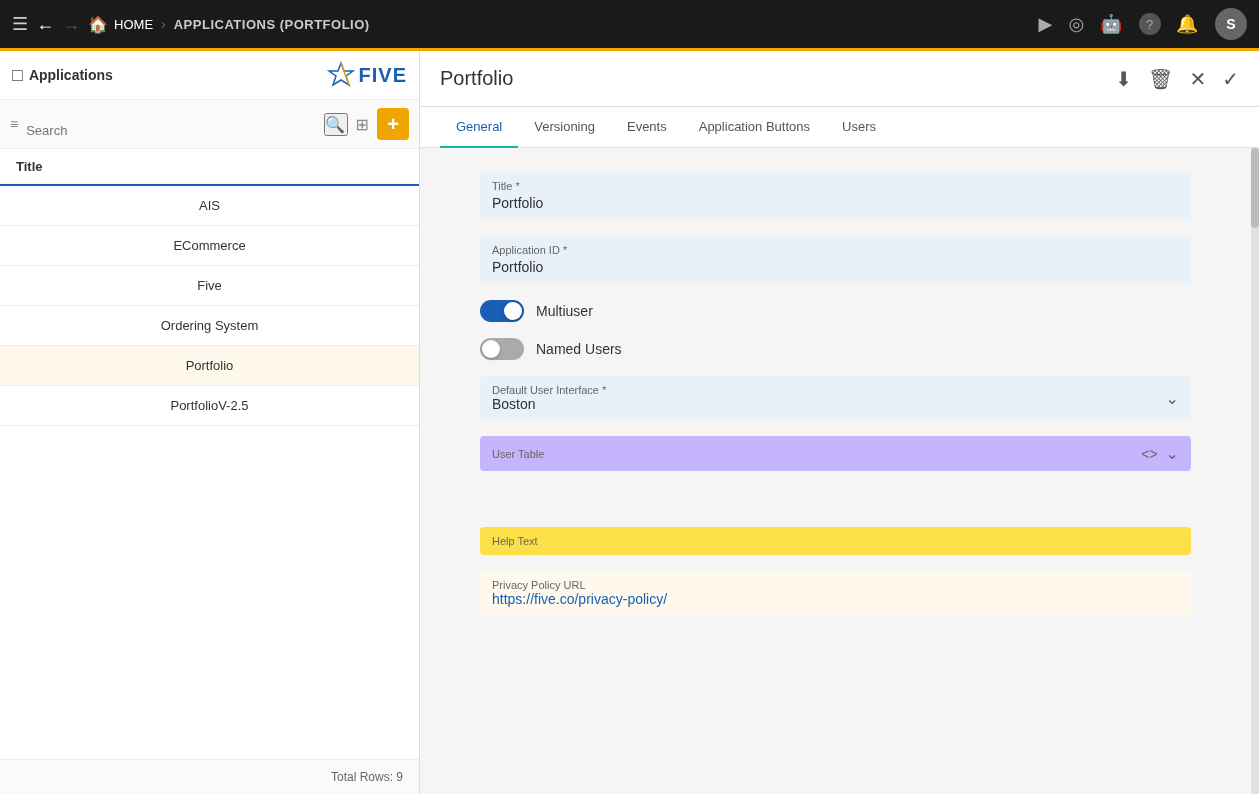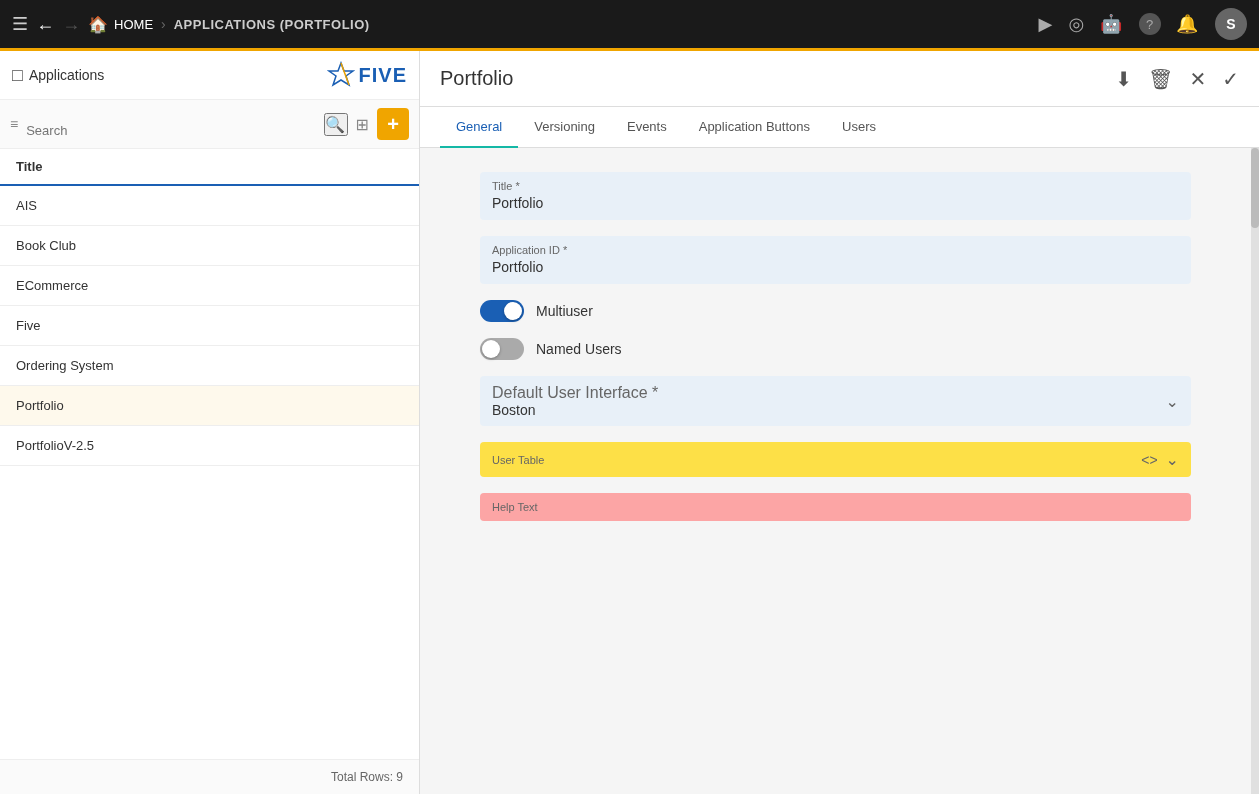--- a/index.html
+++ b/index.html
@@ -77,21 +77,21 @@
       background: #fff;
     }
     .sidebar-title-row {
       display: flex;
       align-items: center;
       gap: 6px;
       color: #333;
       font-size: 14px;
       font-weight: 500;
     }
-    .sidebar-app-label { font-size: 14px; color: #333; font-weight: 400; }
+    .sidebar-app-label { font-size: 14px; color: #333; font-weight: 700; }
     .five-logo {
       margin-left: auto;
       display: flex;
       align-items: center;
       gap: 4px;
     }
     .five-logo-text { font-size: 18px; font-weight: bold; color: #1a5fb4; }
 
     
     .search-bar {
@@ -132,21 +132,21 @@
     
     .table-header {
       padding: 10px 16px;
       font-size: 13px;
       font-weight: 700;
       color: #333;
       border-bottom: 2px solid #1a5fb4;
     }
 
     
-    .list-items { flex: 1; overflow-y: auto; }
+    .list-items { flex: 1; overflow-y: auto; text-align: center; }
     .list-item {
       padding: 12px 16px;
       font-size: 13px;
       color: #333;
       border-bottom: 1px solid #eee;
       cursor: pointer;
     }
     .list-item.active { background: #fef9ec; }
 
     
@@ -286,42 +286,43 @@
     
     .select-wrapper {
       background: #e8f0f8;
       border-radius: 4px;
       padding: 8px 12px;
       display: flex;
       align-items: center;
       margin-bottom: 16px;
     }
     .select-content { flex: 1; }
-    .select-label { font-size: 16px; color: #666; }
+    .select-label { font-size: 11px; color: #666; }
     .select-value { font-size: 14px; color: #333; }
     .select-chevron { color: #666; font-size: 16px; cursor: pointer; }
 
     
     .user-table-wrapper {
-      background: #fde047;
+      background: #c4b5fd;
       border-radius: 4px;
       padding: 8px 12px;
       display: flex;
       align-items: center;
       margin-bottom: 16px;
     }
     .user-table-label { font-size: 11px; color: #666; flex: 1; }
     .user-table-icons { display: flex; gap: 8px; color: #666; font-size: 16px; }
 
     
     .help-text-wrapper {
-      background: #fca5a5;
+      background: #fde047;
       border-radius: 4px;
       padding: 8px 12px;
       margin-bottom: 16px;
+      margin-top: 40px;
     }
     .help-text-label { font-size: 11px; color: #666; }
     .help-text-value { font-size: 14px; color: #666; font-style: italic; }
 
     
     .help-url-wrapper {
       background: #e8f0f8;
       border-radius: 4px;
       padding: 8px 12px;
       margin-bottom: 16px;
@@ -435,23 +436,20 @@
 
     <div class="table-header">
       <span>Title</span>
     </div>
 
     <div class="list-items">
       <div class="list-item">
         <span>AIS</span>
       </div>
       <div class="list-item">
-        <span>Book Club</span>
-      </div>
-      <div class="list-item">
         <span>ECommerce</span>
       </div>
       <div class="list-item">
         <span>Five</span>
       </div>
       <div class="list-item">
         <span>Ordering System</span>
       </div>
       <div class="list-item active">
         <span>Portfolio</span>
@@ -553,20 +551,24 @@
               <span>⌄</span>
             </button>
           </div>
         </div>
 
         <div class="help-text-wrapper">
           <div class="help-text-label">Help Text</div>
         </div>
 
 
+        <div class="privacy-wrapper">
+          <div class="privacy-label">Privacy Policy URL</div>
+          <div class="privacy-value">https://five.co/privacy-policy/</div>
+        </div>
 
       </div>
 
       <div class="scrollbar-track">
         <div class="scrollbar-thumb"></div>
       </div>
     </div>
   </div>
 
 </div>

